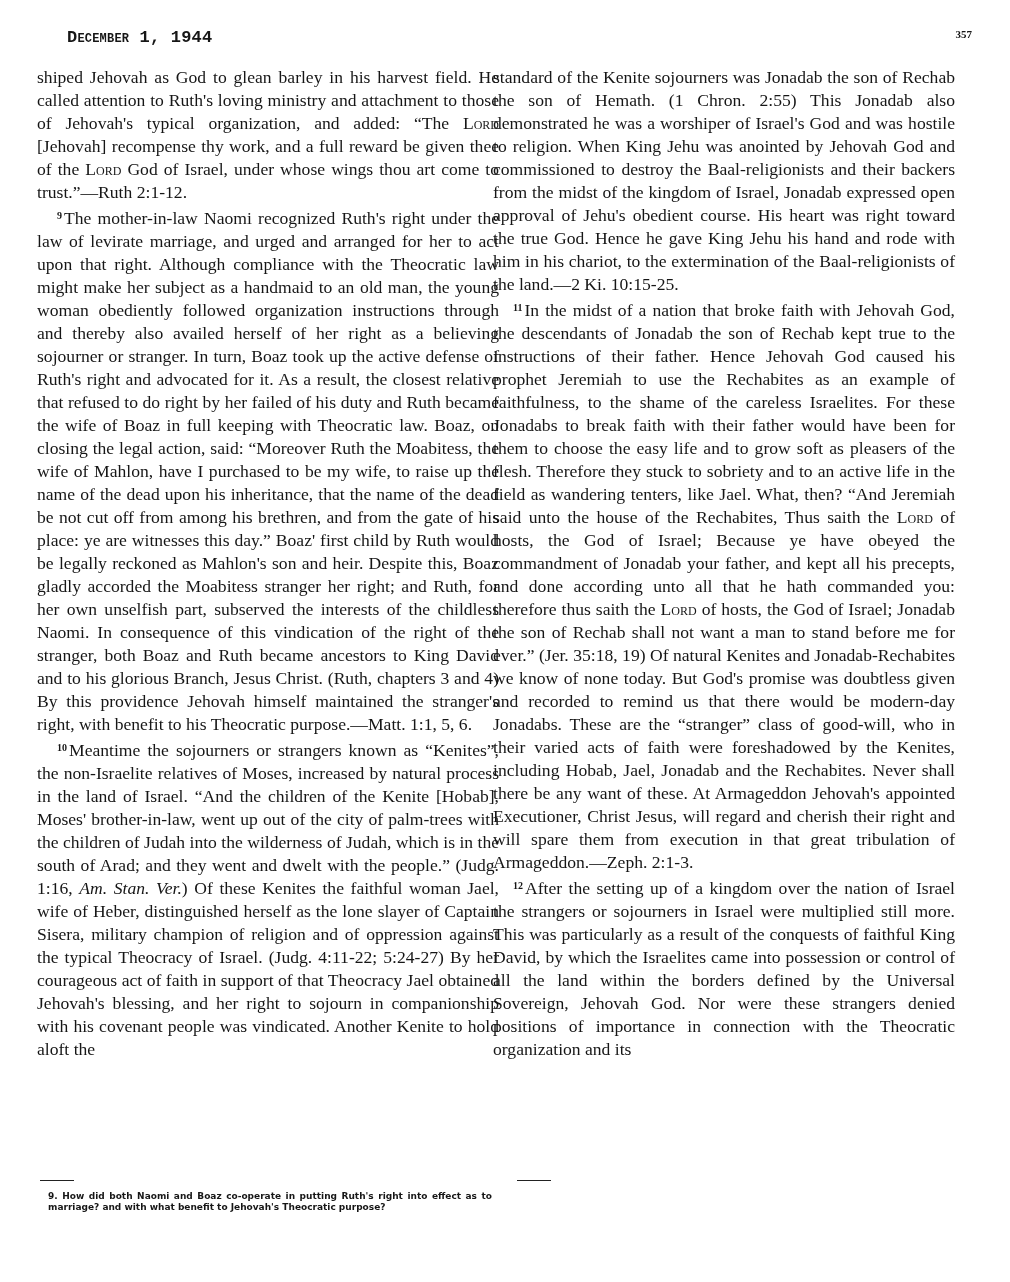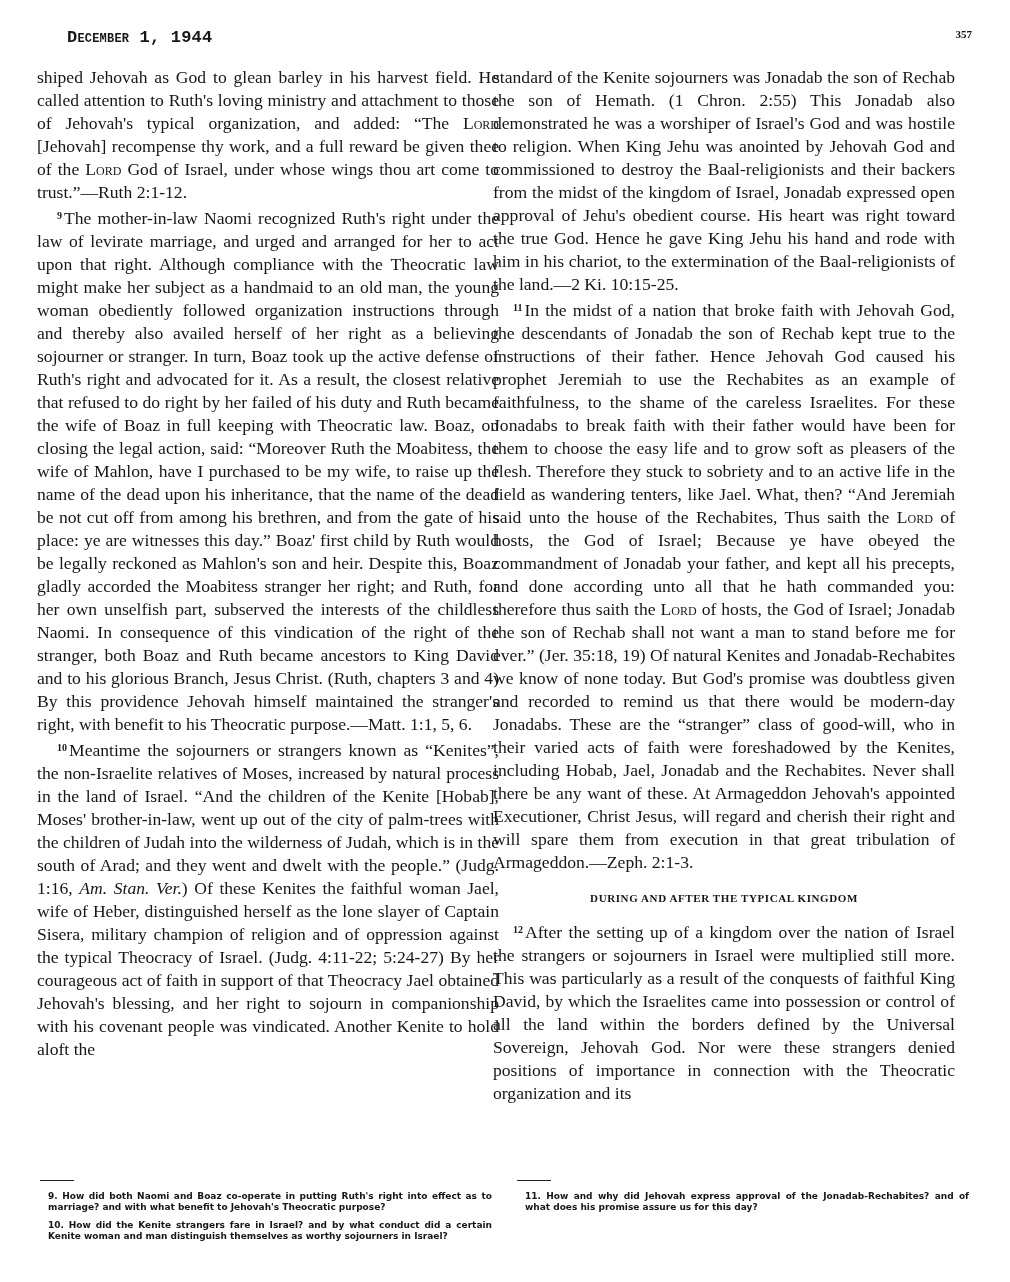--- a/index.html
+++ b/index.html
@@ -67,26 +67,23 @@
 
 <div class="col left">
   <p><span>shiped Jehovah as God to glean barley in his harvest field. He called attention to Ruth's loving ministry and attachment to those of Jehovah's typical organization, and added: “The </span><span class="sc">Lord</span><span> [Jehovah] recompense thy work, and a full reward be given thee of the </span><span class="sc">Lord</span><span> God of Israel, under whose wings thou art come to trust.”—Ruth 2:1-12.</span></p>
   <p class="indent"><span class="num">9</span><span>The mother-in-law Naomi recognized Ruth's right under the law of levirate marriage, and urged and arranged for her to act upon that right. Although compliance with the Theocratic law might make her subject as a handmaid to an old man, the young woman obediently followed organization instructions through and thereby also availed herself of her right as a believing sojourner or stranger. In turn, Boaz took up the active defense of Ruth's right and advocated for it. As a result, the closest relative that refused to do right by her failed of his duty and Ruth became the wife of Boaz in full keeping with Theocratic law. Boaz, on closing the legal action, said: “Moreover Ruth the Moabitess, the wife of Mahlon, have I purchased to be my wife, to raise up the name of the dead upon his inheritance, that the name of the dead be not cut off from among his brethren, and from the gate of his place: ye are witnesses this day.” Boaz' first child by Ruth would be legally reckoned as Mahlon's son and heir. Despite this, Boaz gladly accorded the Moabitess stranger her right; and Ruth, for her own unselfish part, subserved the interests of the childless Naomi. In consequence of this vindication of the right of the stranger, both Boaz and Ruth became ancestors to King David and to his glorious Branch, Jesus Christ. (Ruth, chapters 3 and 4) By this providence Jehovah himself maintained the stranger's right, with benefit to his Theocratic purpose.—Matt. 1:1, 5, 6.</span></p>
   <p class="indent"><span class="num">10</span><span>Meantime the sojourners or strangers known as “Kenites”, the non-Israelite relatives of Moses, increased by natural process in the land of Israel. “And the children of the Kenite [Hobab], Moses' brother-in-law, went up out of the city of palm-trees with the children of Judah into the wilderness of Judah, which is in the south of Arad; and they went and dwelt with the people.” (Judg. 1:16, </span><i>Am. Stan. Ver.</i><span>) Of these Kenites the faithful woman Jael, wife of Heber, distinguished herself as the lone slayer of Captain Sisera, military champion of religion and of oppression against the typical Theocracy of Israel. (Judg. 4:11-22; 5:24-27) By her courageous act of faith in support of that Theocracy Jael obtained Jehovah's blessing, and her right to sojourn in companionship with his covenant people was vindicated. Another Kenite to hold aloft the</span></p>
 </div>
 
 <div class="col right">
   <p>standard of the Kenite sojourners was Jonadab the son of Rechab the son of Hemath. (1 Chron. 2:55) This Jonadab also demonstrated he was a worshiper of Israel's God and was hostile to religion. When King Jehu was anointed by Jehovah God and commissioned to destroy the Baal-religionists and their backers from the midst of the kingdom of Israel, Jonadab expressed open approval of Jehu's obedient course. His heart was right toward the true God. Hence he gave King Jehu his hand and rode with him in his chariot, to the extermination of the Baal-religionists of the land.—2 Ki. 10:15-25.</p>
   <p class="indent"><span class="num">11</span><span>In the midst of a nation that broke faith with Jehovah God, the descendants of Jonadab the son of Rechab kept true to the instructions of their father. Hence Jehovah God caused his prophet Jeremiah to use the Rechabites as an example of faithfulness, to the shame of the careless Israelites. For these Jonadabs to break faith with their father would have been for them to choose the easy life and to grow soft as pleasers of the flesh. Therefore they stuck to sobriety and to an active life in the field as wandering tenters, like Jael. What, then? “And Jeremiah said unto the house of the Rechabites, Thus saith the </span><span class="sc">Lord</span><span> of hosts, the God of Israel; Because ye have obeyed the commandment of Jonadab your father, and kept all his precepts, and done according unto all that he hath commanded you: therefore thus saith the </span><span class="sc">Lord</span><span> of hosts, the God of Israel; Jonadab the son of Rechab shall not want a man to stand before me for ever.” (Jer. 35:18, 19) Of natural Kenites and Jonadab-Rechabites we know of none today. But God's promise was doubtless given and recorded to remind us that there would be modern-day Jonadabs. These are the “stranger” class of good-will, who in their varied acts of faith were foreshadowed by the Kenites, including Hobab, Jael, Jonadab and the Rechabites. Never shall there be any want of these. At Armageddon Jehovah's appointed Executioner, Christ Jesus, will regard and cherish their right and will spare them from execution in that great tribulation of Armageddon.—Zeph. 2:1-3.</span></p>
-  <div class="subhead">DURING AND AFTER THE TYPICAL KINGDOM</div>
   <p class="indent"><span class="num">12</span><span>After the setting up of a kingdom over the nation of Israel the strangers or sojourners in Israel were multiplied still more. This was particularly as a result of the conquests of faithful King David, by which the Israelites came into possession or control of all the land within the borders defined by the Universal Sovereign, Jehovah God. Nor were these strangers denied positions of importance in connection with the Theocratic organization and its</span></p>
 </div>
 
 <div class="fn-rule left"></div>
 <div class="footnotes left">
   <p>9. How did both Naomi and Boaz co-operate in putting Ruth's right into effect as to marriage? and with what benefit to Jehovah's Theocratic purpose?</p>
-  <p>10. How did the Kenite strangers fare in Israel? and by what conduct did a certain Kenite woman and man distinguish themselves as worthy sojourners in Israel?</p>
 </div>
 
 <div class="fn-rule right"></div>
 <div class="footnotes right">
-  <p>11. How and why did Jehovah express approval of the Jonadab-Rechabites? and of what does his promise assure us for this day?</p>
 </div>
 
 </body></html>

